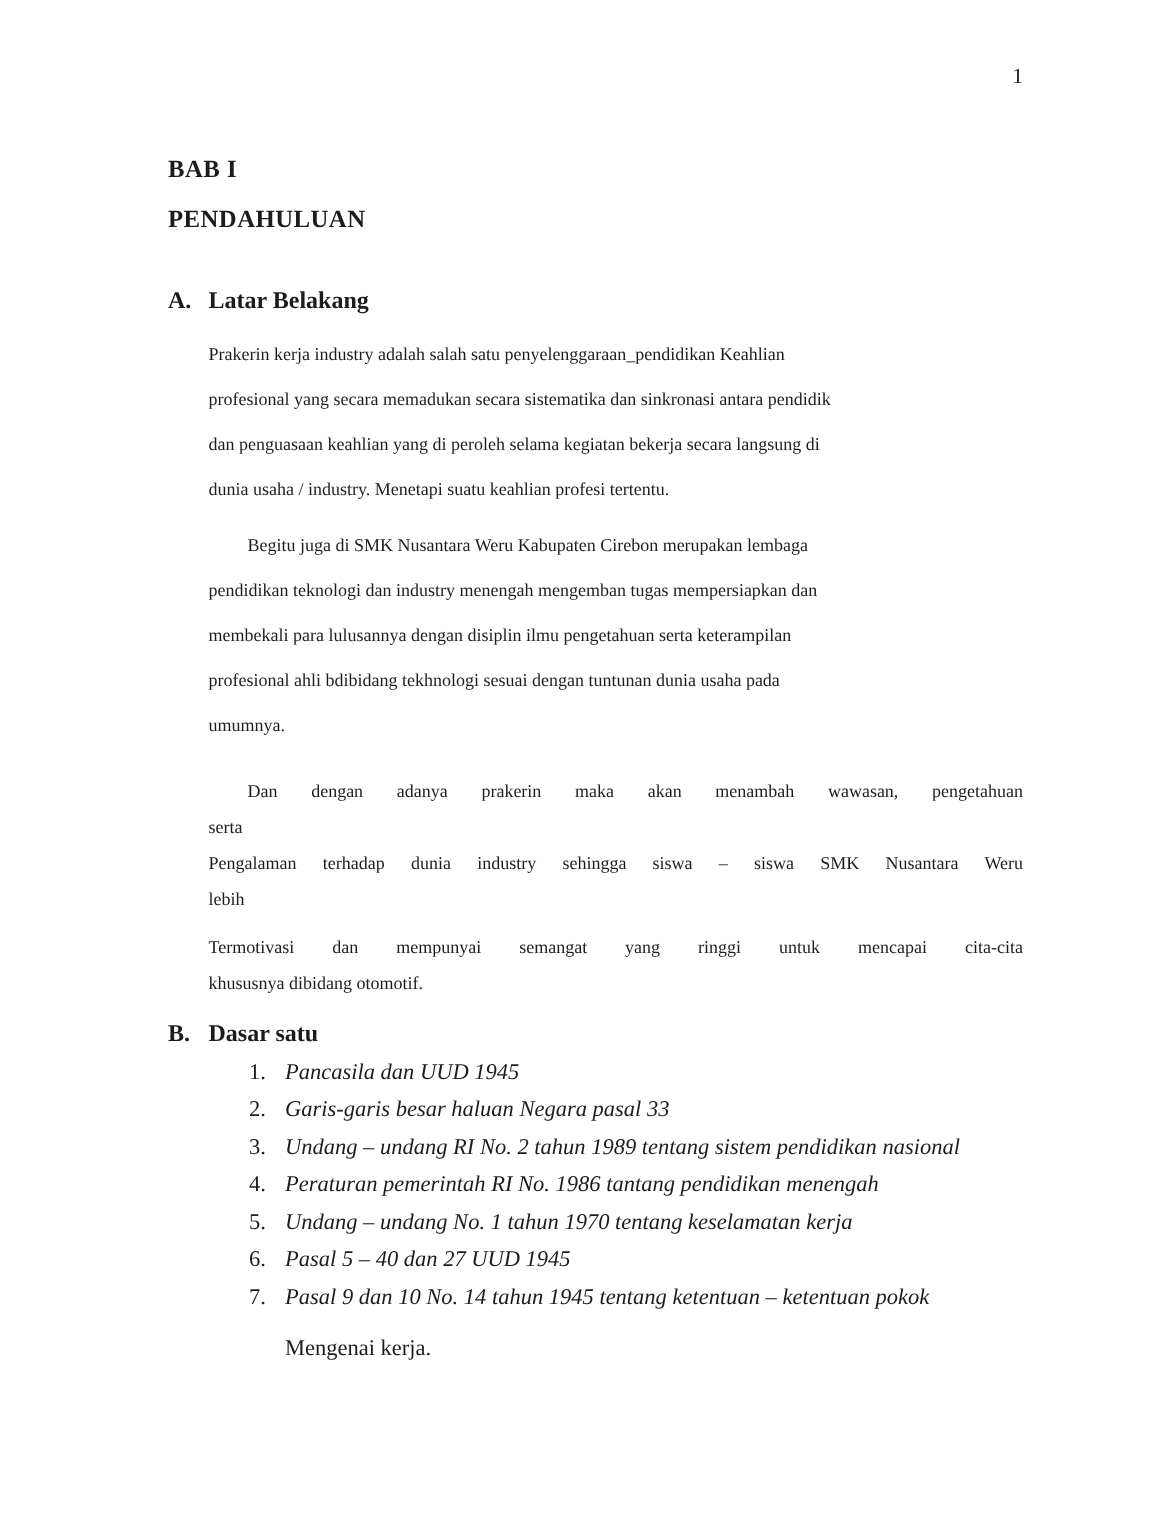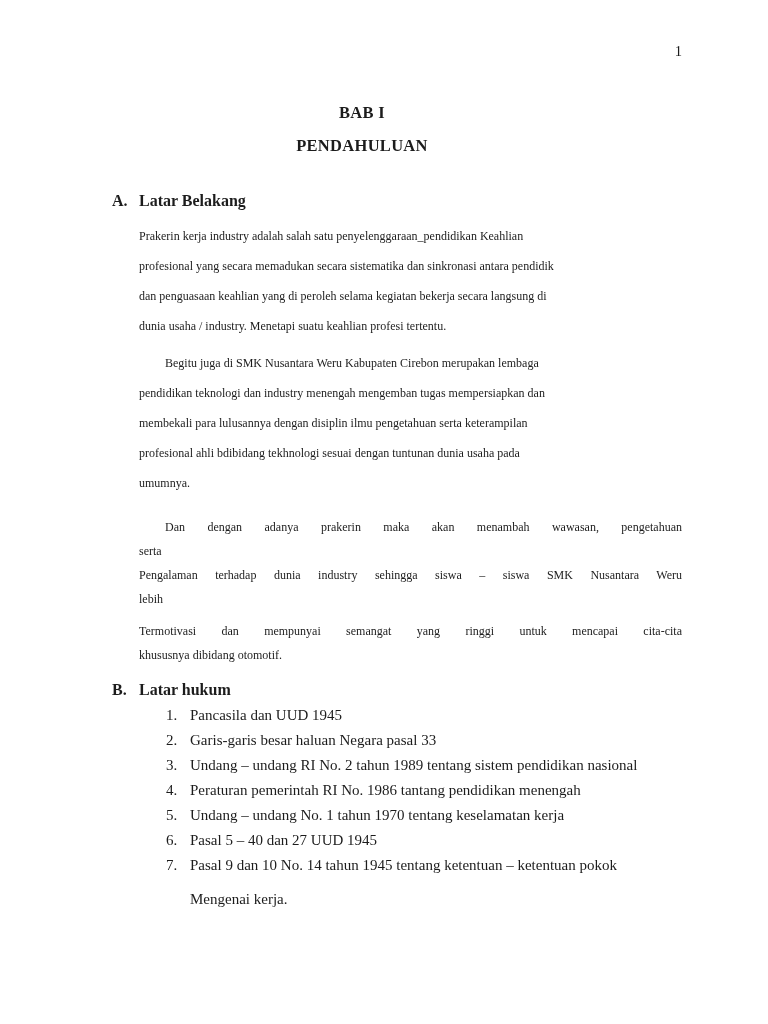--- a/index.html
+++ b/index.html
@@ -15,21 +15,20 @@
     padding: 42px 86px 30px 112px;
     background: #ffffff;
   }
   .pagenum {
     text-align: right;
     font-size: 14.5px;
     line-height: 18px;
   }
   .chapter {
     margin: 36px 70px 0 0;
-    text-align: center;
     font-weight: bold;
     font-size: 16.5px;
     letter-spacing: 0.3px;
   }
   .chapter .chline { line-height: 33px; }
 
   .section { margin-top: 28px; }
   .section + .section { margin-top: 12px; }
   .sec-head {
     display: flex;
@@ -52,21 +51,21 @@
   }
   .p-0 { margin-top: 10px; }
   .p-1 { margin-top: 7px; }
   .p-2 { margin-top: 17px; }
   .p-3 { }
   .p-4 { margin-top: 8px; }
 
   .list { margin-top: 3px; margin-left: 27px; font-size: 15px; }
   .item { display: flex; line-height: 25px; }
   .inum { width: 24px; flex: 0 0 24px; }
-  .itext { flex: 1; white-space: nowrap; }
+  .itext { flex: 1; white-space: nowrap; font-style: italic; }
   .contin { margin-left: 24px; margin-top: 9px; line-height: 25px; }
 </style>
 </head>
 <body>
 
 <div class="page">
   <div class="pagenum">1</div>
 
   <div class="chapter">
     <div class="chline">BAB I</div>
@@ -103,21 +102,21 @@
           </div>
           <div class="para p-4 single just">
             <div class="pline stretch">Termotivasi dan mempunyai semangat yang ringgi untuk mencapai cita-cita</div>
             <div class="pline">khususnya dibidang otomotif.</div>
           </div>
         </div>
       </div>
       <div class="section">
         <div class="sec-head">
           <span class="sec-label">B.</span>
-          <span class="sec-title">Latar hukum</span>
+          <span class="sec-title">Dasar satu</span>
         </div>
         <div class="sec-body">
           <div class="list">
             <div class="item">
               <span class="inum">1.</span>
               <span class="itext">Pancasila dan UUD 1945</span>
             </div>
             <div class="item">
               <span class="inum">2.</span>
               <span class="itext">Garis-garis besar haluan Negara pasal 33</span>

